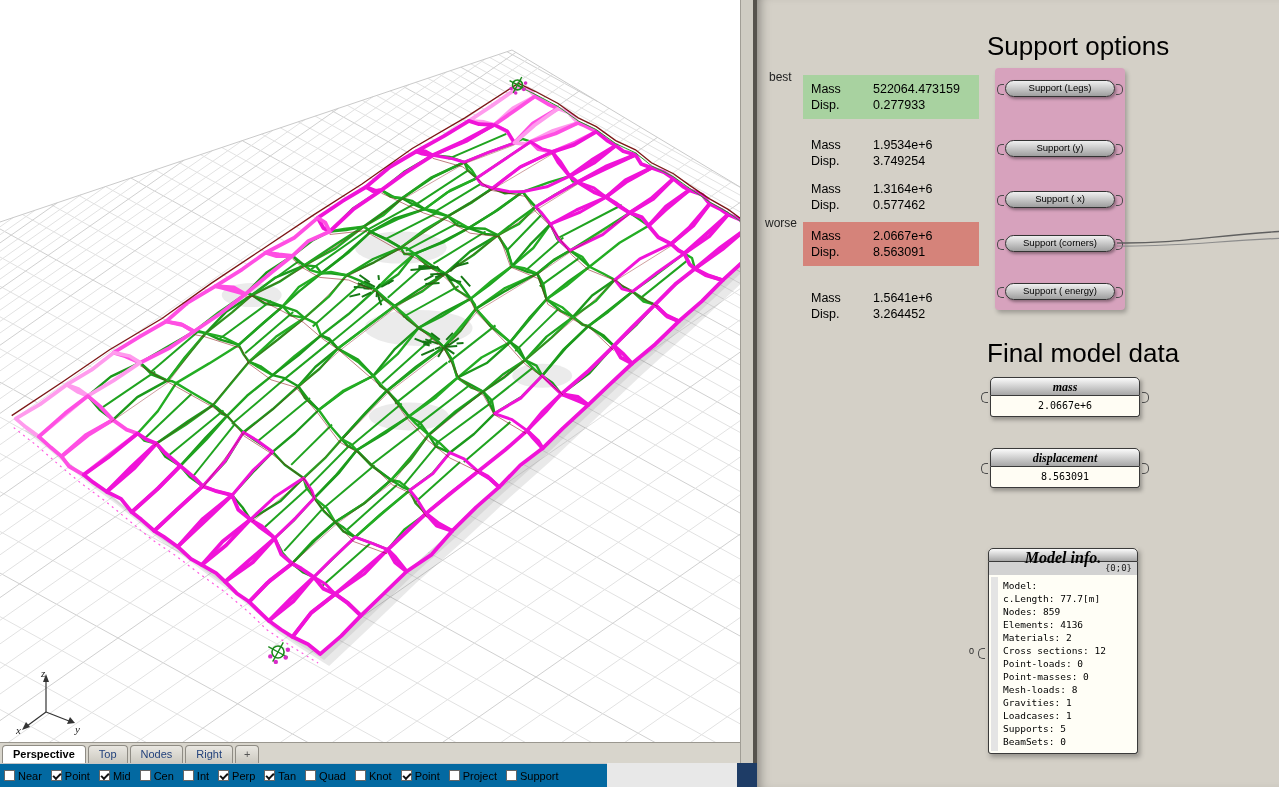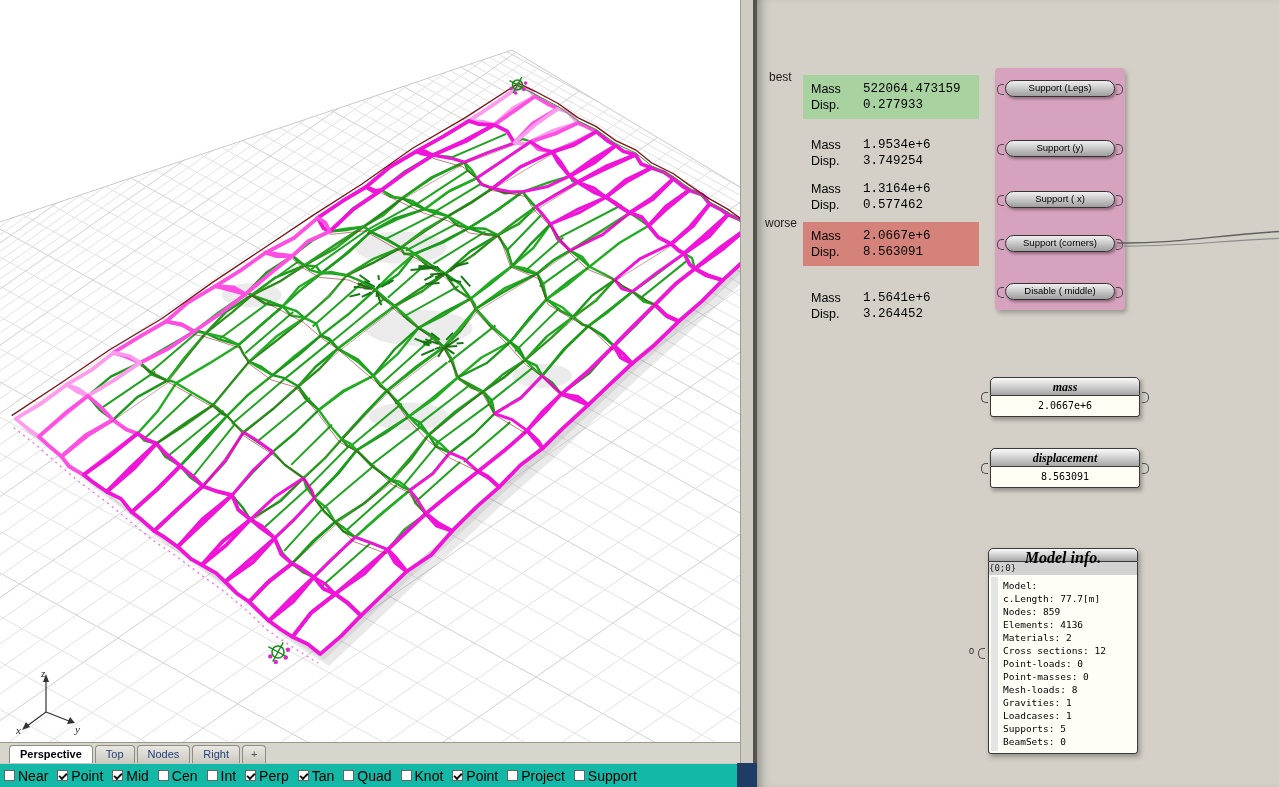--- a/index.html
+++ b/index.html
@@ -3,61 +3,61 @@
 <meta charset="utf-8">
 <style>
   *{margin:0;padding:0;box-sizing:border-box;}
   html,body{width:1279px;height:787px;overflow:hidden;font-family:"Liberation Sans",sans-serif;}
   .app{position:relative;width:1279px;height:787px;background:#e8e8e8;}
 
   
   .viewport{position:absolute;left:0;top:0;width:740px;height:742px;background:#ffffff;overflow:hidden;}
   .vscroll{position:absolute;left:740px;top:0;width:13px;height:763px;background:#cfccc3;border-left:1px solid #a09d95;}
   .win-divider{position:absolute;left:753px;top:0;width:4px;height:787px;background:#56534d;}
-  .tabbar{position:absolute;left:0;top:742px;width:740px;height:21px;background:#d8d5cc;border-top:1px solid #9a978f;display:flex;align-items:flex-end;padding-left:9px;gap:2px;}
+  .tabbar{position:absolute;left:0;top:742px;width:740px;height:21px;background:#d8d5cc;border-top:1px solid #9a978f;display:flex;align-items:flex-end;padding-left:2px;gap:2px;}
   .tab{font-size:11px;padding:2px 10px 3px 10px;border:1px solid #8f8c84;border-bottom:none;border-radius:4px 4px 0 0;background:linear-gradient(#e9e7e1,#ccc9c0);color:#23427c;cursor:default;}
   .tab.active{background:#ffffff;color:#000;font-weight:bold;}
   .tab.plus{padding:2px 8px 3px 8px;color:#555;}
-  .osnapbar{position:absolute;left:0;top:763px;width:737px;height:24px;background:#14b8a6;border-top:1px solid #c6c6c6;display:flex;align-items:center;padding-left:4px;font-size:14px;color:#000;}
+  .osnapbar{position:absolute;left:0;top:763px;width:607px;height:24px;background:#0369a1;border-top:1px solid #c6c6c6;display:flex;align-items:center;padding-left:4px;font-size:11px;color:#000;}
   .osnap-item{display:flex;align-items:center;margin-right:9px;white-space:nowrap;}
   .osnap-box{position:relative;width:11px;height:11px;border:1px solid #666;background:#fff;margin-right:3px;flex:none;}
   .osnap-box.on::after{content:'';position:absolute;left:1px;top:2px;width:6px;height:3px;border-left:2px solid #111;border-bottom:2px solid #111;transform:rotate(-45deg);}
   .resize-corner{position:absolute;left:737px;top:763px;width:20px;height:24px;background:#1e3c66;}
 
   
   .gh-canvas{position:absolute;left:757px;top:0;width:522px;height:787px;background:var(--canvas_bg,#d4d0c7);box-shadow:inset 10px 0 12px -8px rgba(0,0,0,.4);overflow:hidden;}
   .gh-title{position:absolute;font-size:26px;color:#000;letter-spacing:0;}
   .gh-title.support{left:230px;top:31px;}
   .gh-title.final{left:230px;top:338px;}
   .side-label{position:absolute;font-size:12px;color:#222;}
   .lbl-best{left:12px;top:70px;}
   .lbl-worse{left:8px;top:216px;}
 
   .res-row{position:absolute;left:46px;width:176px;padding:6px 4px 6px 8px;font-size:12.5px;line-height:16px;color:#000;}
   .res-row.best{background:var(--green_highlight,#a8d2a0);}
   .res-row.worse{background:var(--red_highlight,#d5837a);}
   .rr-line{display:flex;}
   .rr-label{width:36px;text-align:left;flex:none;}
-  .rr-val{margin-left:16px;font-family:Liberation Mono, monospace;}
+  .rr-val{margin-left:26px;}
 
   .gh-group{position:absolute;left:238px;top:68px;width:130px;height:242px;background:var(--group_pink,#d7a2bd);border-radius:4px;box-shadow:2px 3px 4px rgba(0,0,0,.25);}
   .gh-toggle{position:absolute;left:248px;width:110px;height:17px;border:1.4px solid #333;border-radius:9px;background:linear-gradient(#f0f0f0,#9e9e9e);font-size:9.5px;line-height:14px;text-align:center;color:#000;box-shadow:1.5px 2px 3px rgba(0,0,0,.35);cursor:pointer;}
   .gh-toggle::before{content:'';position:absolute;left:-9px;top:3px;width:6px;height:9px;border:1.4px solid #4a4a4a;border-right:none;border-radius:5px 0 0 5px;}
   .gh-toggle::after{content:'';position:absolute;right:-9px;top:3px;width:6px;height:9px;border:1.4px solid #4a4a4a;border-left:none;border-radius:0 5px 5px 0;}
 
   .gh-panel{position:absolute;left:233px;width:150px;box-shadow:2px 3px 4px rgba(0,0,0,.3);}
   .gh-panel::before{content:'';position:absolute;left:-9px;top:15px;width:6px;height:9px;border:1.4px solid #4a4a4a;border-right:none;border-radius:5px 0 0 5px;}
   .gh-panel::after{content:'';position:absolute;right:-9px;top:15px;width:6px;height:9px;border:1.4px solid #4a4a4a;border-left:none;border-radius:0 5px 5px 0;}
   .gh-panel-h{height:19px;background:linear-gradient(#fbfbfb,#a6a6a6);border:1px solid #3a3a3a;border-radius:5px 5px 0 0;font-family:"Liberation Serif",serif;font-style:italic;font-weight:bold;font-size:12px;text-align:center;line-height:18px;color:#000;}
   .gh-panel-b{height:21px;background:#fffdf4;border:1px solid #3a3a3a;border-top:none;border-radius:0 0 3px 3px;font-family:"DejaVu Sans Mono",monospace;font-size:10px;text-align:center;line-height:20px;color:#000;}
 
   .gh-mi{position:absolute;left:231px;top:548px;width:150px;box-shadow:2px 3px 5px rgba(0,0,0,.3);}
   .gh-mi::before{content:'';position:absolute;left:-10px;top:100px;width:6px;height:9px;border:1.4px solid #4a4a4a;border-right:none;border-radius:5px 0 0 5px;}
   .gh-mi-h{height:14px;background:linear-gradient(#fbfbfb,#a6a6a6);border:1px solid #3a3a3a;border-radius:5px 5px 0 0;font-family:"Liberation Serif",serif;font-style:italic;font-weight:bold;font-size:16px;text-align:center;line-height:17px;color:#000;}
-  .gh-mi-sub{height:13px;background:#d2d2d2;border-left:1px solid #3a3a3a;border-right:1px solid #3a3a3a;font-family:"DejaVu Sans Mono",monospace;font-size:9px;line-height:13px;text-align:left;padding-right:5px;color:#222;}
+  .gh-mi-sub{height:13px;background:#d2d2d2;border-left:1px solid #3a3a3a;border-right:1px solid #3a3a3a;font-family:"DejaVu Sans Mono",monospace;font-size:9px;line-height:13px;text-align:right;padding-right:5px;color:#222;}
   .gh-mi-b{position:relative;background:#fffef6;border:1px solid #3a3a3a;border-top:none;border-radius:0 0 3px 3px;padding:4px 2px 5px 14px;font-family:"DejaVu Sans Mono",monospace;font-size:9.5px;line-height:13px;color:#000;}
   .gh-mi-b::before{content:'';position:absolute;left:2px;top:2px;bottom:2px;width:7px;background:#e4e4e4;}
   .mi-zero{position:absolute;left:212px;top:646px;font-size:9px;color:#222;}
 
   .gh-wires{position:absolute;left:0;top:0;width:522px;height:787px;pointer-events:none;}
 </style>
 </head>
 <body>
 
 <div class="app">
@@ -509,20 +509,21 @@
       </span>
     <span class="osnap-item">
         <span class="osnap-box"></span>
         <span>Support</span>
       </span>
   </div>
   <div class="resize-corner"></div>
 
   <div class="gh-canvas">
 
+    <div class="gh-title support">Support options</div>
 
     <div class="side-label lbl-best">best</div>
     <div class="side-label lbl-worse">worse</div>
 
     <div class="res-row best" style="top:75px">
       <div class="rr-line">
           <span class="rr-label">Mass</span>
           <span class="rr-val">522064.473159</span>
         </div>
       <div class="rr-line">
@@ -569,22 +570,23 @@
           <span class="rr-label">Disp.</span>
           <span class="rr-val">3.264452</span>
         </div>
     </div>
 
     <div class="gh-group"></div>
     <div class="gh-toggle" style="top:80px">Support (Legs)</div>
     <div class="gh-toggle" style="top:140px">Support (y)</div>
     <div class="gh-toggle" style="top:191px">Support ( x)</div>
     <div class="gh-toggle" style="top:235px">Support (corners)</div>
-    <div class="gh-toggle" style="top:283px">Disable ( middle)</div>
-
+    <div class="gh-toggle" style="top:283px">Support ( energy)</div>
+
+    <div class="gh-title final">Final model data</div>
 
     <div class="gh-panel" style="top:377px">
       <div class="gh-panel-h">mass</div>
       <div class="gh-panel-b">2.0667e+6</div>
     </div>
     <div class="gh-panel" style="top:448px">
       <div class="gh-panel-h">displacement</div>
       <div class="gh-panel-b">8.563091</div>
     </div>
 

